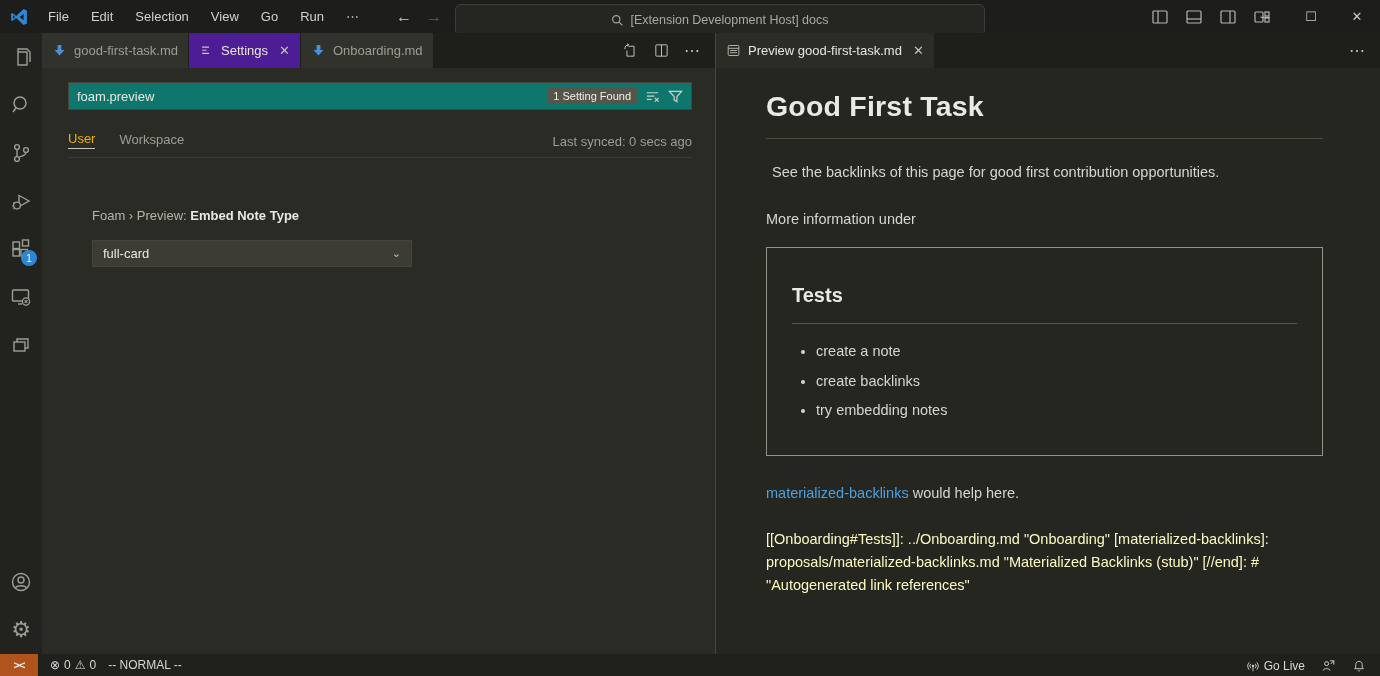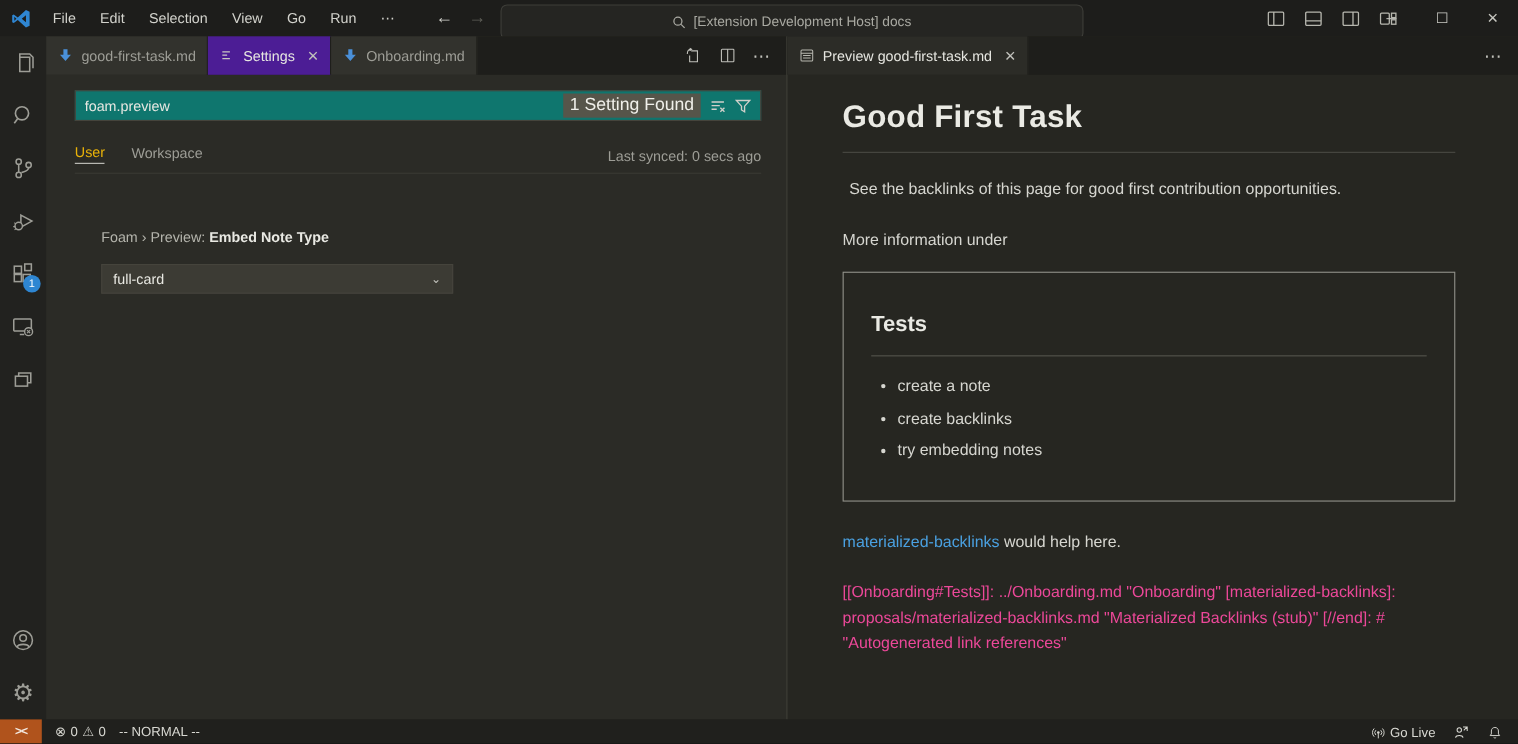--- a/index.html
+++ b/index.html
@@ -36,21 +36,21 @@
   .tab { height:35px; display:flex; align-items:center; padding:0 10px; gap:7px; font-size:13px; color:#9d9d96; background:#32322d; border-right:1px solid #1e1e1b; }
   .tab.active { background:#4c1d95; color:#e6e6e0; }
   .tab .close { font-size:13px; color:#c2c2bc; margin-left:4px; }
   .tab-toolbar { margin-left:auto; display:flex; align-items:center; gap:14px; padding-right:14px; color:#c0c0ba; }
   .ellipsis { font-size:16px; color:#c0c0ba; letter-spacing:1px; }
 
   
   .settings-body { position:absolute; top:35px; left:0; right:0; bottom:0; }
   .settings-search { position:absolute; top:14px; left:26px; width:624px; height:28px; background:#0f766e; border:1px solid #45443c; display:flex; align-items:center; }
   .settings-search input { flex:1; background:transparent; border:0; outline:none; color:#e8e8e2; font-size:13px; padding:0 8px; font-family:"Liberation Sans", sans-serif; }
-  .count-badge { background:#56554a; color:#f0f0ea; font-size:16px; padding:2px 6px; border-radius:0; margin-right:8px; white-space:nowrap; }
+  .count-badge { background:#56554a; color:#f0f0ea; font-size:11px; padding:2px 6px; border-radius:0; margin-right:8px; white-space:nowrap; }
   .search-act { color:#d0d0ca; margin-right:8px; display:flex; align-items:center; }
   .scope-row { position:absolute; top:56px; left:26px; width:624px; height:34px; display:flex; align-items:flex-end; border-bottom:1px solid #3a3a34; padding-bottom:8px; }
   .scope-tab { font-size:13px; margin-right:24px; padding-bottom:2px; }
   .scope-tab.active { color:#eab308; border-bottom:1.5px solid #c8c8c2; }
   .scope-tab.inactive { color:#9d9d96; }
   .last-synced { margin-left:auto; color:#9d9d96; font-size:13px; }
   .setting-item { position:absolute; top:140px; left:50px; }
   .setting-title { font-size:13px; color:#b4b4ac; }
   .setting-title b { color:#e9e9e3; font-weight:700; }
   .setting-select { margin-top:17px; width:320px; height:27px; background:#3c3b34; border:1px solid #45443c; display:flex; align-items:center; padding:0 10px; color:#e8e8e2; font-size:13px; justify-content:space-between; }
@@ -61,21 +61,21 @@
   .md { position:absolute; left:50px; top:0; width:557px; font-size:14.5px; line-height:1.55; }
   .md h1 { font-size:28.5px; font-weight:700; color:#eaeae4; margin-top:16px; letter-spacing:.2px; padding-bottom:10px; border-bottom:1px solid #4a4a43; }
   .md p.intro { margin-top:22px;margin-left:6px; }
   .md p.more { margin-top:24px; }
   .note-card { margin-top:17px; border:1px solid #92928a; padding:20px 25px 26px 25px; }
   .note-card h2 { font-size:20px; font-weight:700; color:#eaeae4; margin-top:12px; padding-bottom:12px; border-bottom:1px solid #55554e; }
   .note-card ul { margin:16px 0 0 24px; }
   .note-card li { margin-bottom:7px; }
   .link-para { margin-top:26px; }
   a.md-link { color:#4aa0e0; text-decoration:none; }
-  .refs { margin-top:24px; color:#ec4899; line-height:1.58; }
+  .refs { margin-top:24px; color:#fef9c3; line-height:1.58; }
 
   
   .statusbar { position:absolute; left:0; right:0; bottom:0; height:22px; background:#20201d; display:flex; align-items:center; font-size:12px; color:#d8d8d2; }
   .remote-ind { width:38px; height:22px; background:#b0531c; color:#f5ede5; display:flex; align-items:center; justify-content:center; font-weight:700; font-size:11px; letter-spacing:-1px; }
   .sb-item { display:flex; align-items:center; gap:4px; margin-left:12px; }
   .sb-right { margin-left:auto; display:flex; align-items:flex-end; gap:16px; padding-right:14px; }
   .sb-glyph { font-size:12px; }
 
   svg.icon { display:block; }
 </style>

